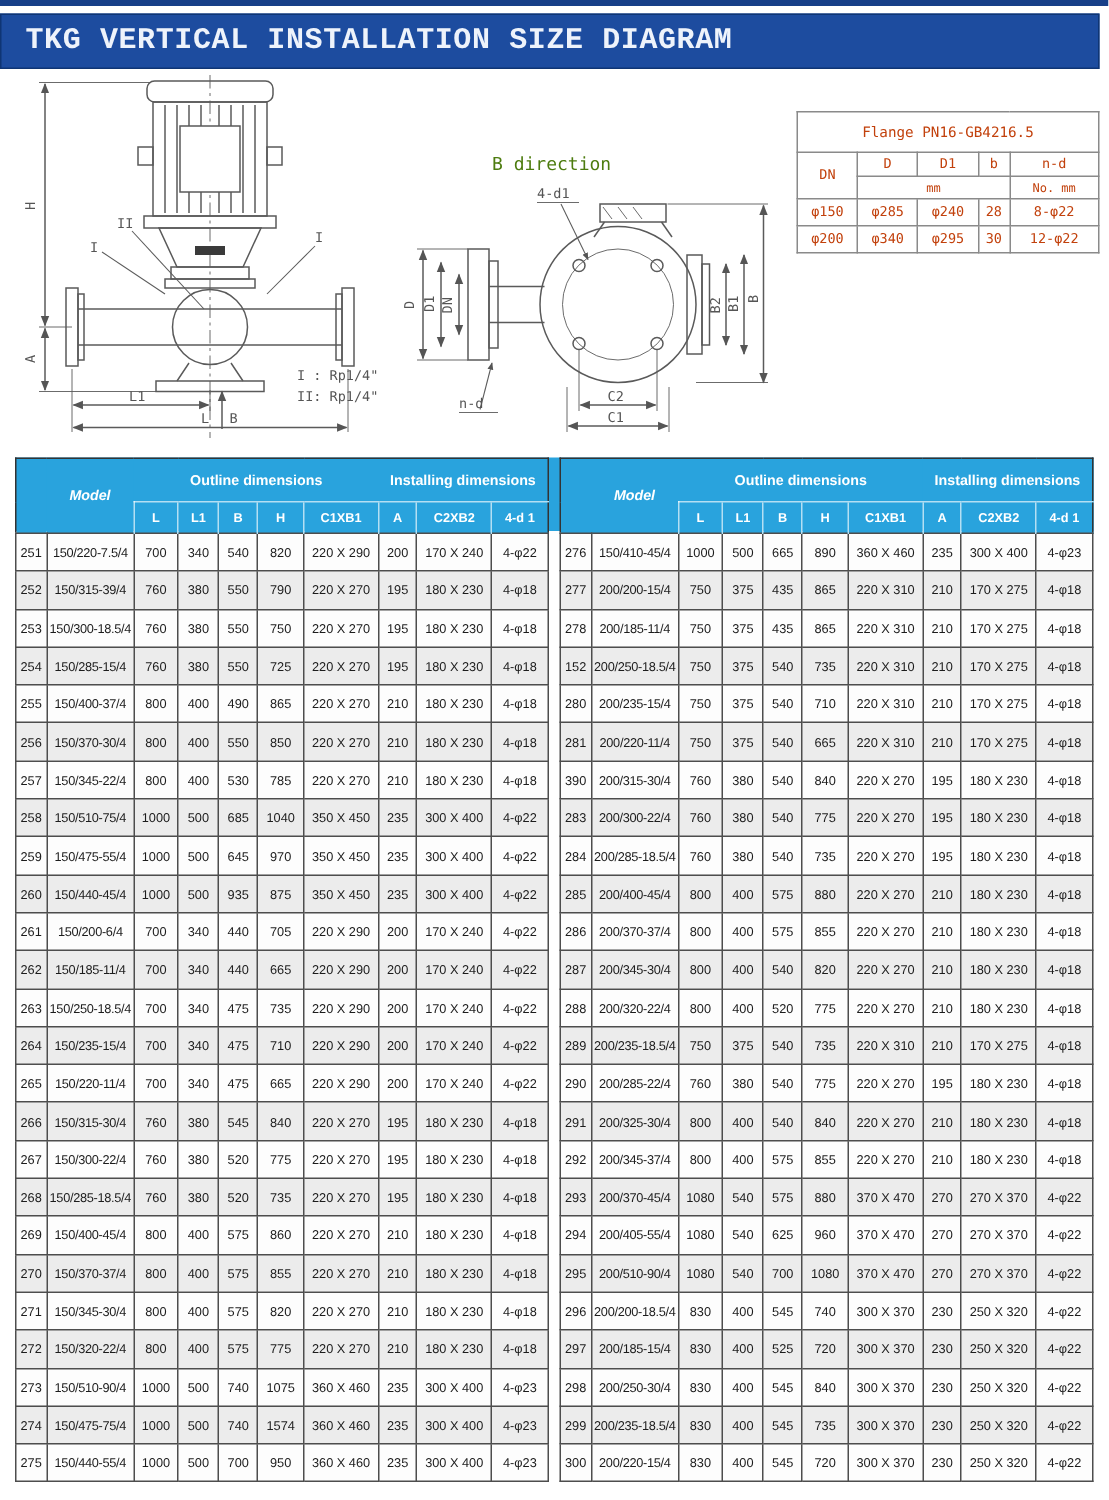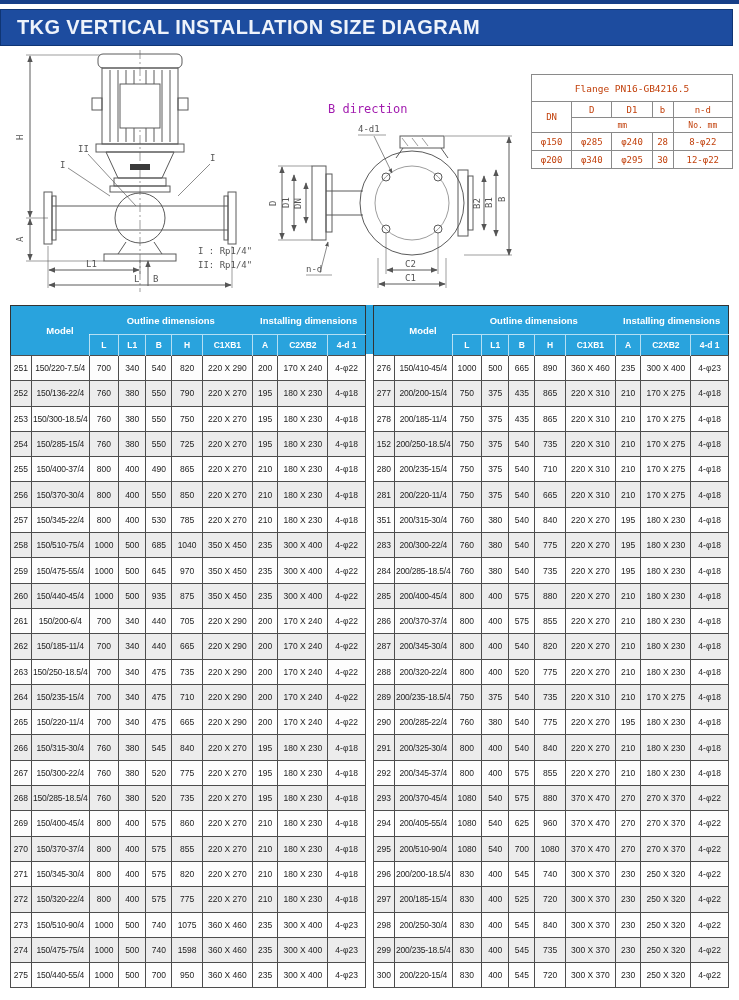--- a/index.html
+++ b/index.html
@@ -1,43 +1,43 @@
 <!DOCTYPE html>
 <html><head>
 <meta charset="utf-8">
 <style>
   html,body{margin:0;padding:0;width:739px;height:1000px;background:#ffffff;overflow:hidden;
     font-family:"Liberation Sans",sans-serif;}
   .top-strip{height:4px;background:#173f88;width:739px;}
   .title-bar{margin:5px 6px 0 0;height:35px;background:#1d4c9f;border:1px solid #0f3574;
     color:#eef3fb;font-size:20px;font-weight:bold;line-height:35px;padding-left:16px;
-    letter-spacing:.4px;}
+    letter-spacing:.4px;font-family:Liberation Mono, monospace;}
   .diagram-area{position:relative;height:252px;width:739px;color:#555;}
   .cad{position:absolute;}
   .cad text{font-family:"DejaVu Sans Mono",monospace;font-size:9px;fill:#555;}
   .bdir-title{position:absolute;left:328px;top:56px;font-family:"DejaVu Sans Mono",monospace;
-    font-size:12px;color:#a21caf;}
+    font-size:12px;color:#4d7c0f;}
   .port-notes{position:absolute;left:198px;top:198px;font-family:"DejaVu Sans Mono",monospace;
     font-size:9px;color:#555;line-height:14px;}
   
   .flange-table{position:absolute;left:531px;top:28px;width:202px;border-collapse:collapse;
     font-family:"DejaVu Sans Mono",monospace;color:#c2410c;border:1px solid #8a8a8a;}
   .flange-table th,.flange-table td{border:1px solid #8a8a8a;text-align:center;padding:0;
     font-weight:normal;}
   .flange-title{font-size:9.5px;height:26px;}
   .flange-head{font-size:9px;height:15px;}
   .flange-unit{font-size:8px;height:14px;margin-top:20px;}
   .flange-table tbody td{font-size:9px;height:17px;}
   
   .tables-wrap{margin:7px 10px 0 10px;display:flex;gap:7px;
     background:linear-gradient(to bottom,#29a3dd 0,#29a3dd 49px,#ffffff 49px);}
   .dim-table{border-collapse:collapse;table-layout:fixed;width:356px;border:1px solid #333;}
   .dim-table th{background:#29a3dd;color:#ffffff;font-weight:bold;padding:0;}
   .th-num{width:6%;}
-  .th-model{width:17%;font-size:9.5px;}
+  .th-model{width:17%;font-size:9.5px;font-style:italic;}
   .th-group{font-size:9.5px;height:28px;}
   .th-sub{font-size:8.5px;height:20px;border-left:1px solid rgba(255,255,255,.65);
     border-top:1px solid rgba(255,255,255,.65);}
   .dim-table col.c-num{width:6%;} .dim-table col.c-model{width:17%;}
   .dim-table col.c-l{width:8.5%;} .dim-table col.c-l1{width:8%;}
   .dim-table col.c-b{width:7.5%;} .dim-table col.c-h{width:9%;}
   .dim-table col.c-c1{width:14.5%;} .dim-table col.c-a{width:7.5%;}
   .dim-table col.c-c2{width:14.5%;} .dim-table col.c-d{width:11%;}
   .dim-table td{border:1px solid #4d4d4d;font-size:8.5px;text-align:center;height:24.3px;
     padding:0 1px;color:#1c1c1c;background:#fdfdfd;}
@@ -266,21 +266,21 @@
           <td>340</td>
           <td>540</td>
           <td>820</td>
           <td>220 X 290</td>
           <td>200</td>
           <td>170 X 240</td>
           <td>4-φ22</td>
         </tr>
         <tr>
           <td>252</td>
-          <td class="model-cell">150/136-22/4</td>
+          <td class="model-cell">150/315-39/4</td>
           <td>760</td>
           <td>380</td>
           <td>550</td>
           <td>790</td>
           <td>220 X 270</td>
           <td>195</td>
           <td>180 X 230</td>
           <td>4-φ18</td>
         </tr>
         <tr>
@@ -534,21 +534,21 @@
           <td>235</td>
           <td>300 X 400</td>
           <td>4-φ23</td>
         </tr>
         <tr>
           <td>274</td>
           <td class="model-cell">150/475-75/4</td>
           <td>1000</td>
           <td>500</td>
           <td>740</td>
-          <td>1598</td>
+          <td>1574</td>
           <td>360 X 460</td>
           <td>235</td>
           <td>300 X 400</td>
           <td>4-φ23</td>
         </tr>
         <tr>
           <td>275</td>
           <td class="model-cell">150/440-55/4</td>
           <td>1000</td>
           <td>500</td>
@@ -660,21 +660,21 @@
           <td>750</td>
           <td>375</td>
           <td>540</td>
           <td>665</td>
           <td>220 X 310</td>
           <td>210</td>
           <td>170 X 275</td>
           <td>4-φ18</td>
         </tr>
         <tr>
-          <td>351</td>
+          <td>390</td>
           <td class="model-cell">200/315-30/4</td>
           <td>760</td>
           <td>380</td>
           <td>540</td>
           <td>840</td>
           <td>220 X 270</td>
           <td>195</td>
           <td>180 X 230</td>
           <td>4-φ18</td>
         </tr>

